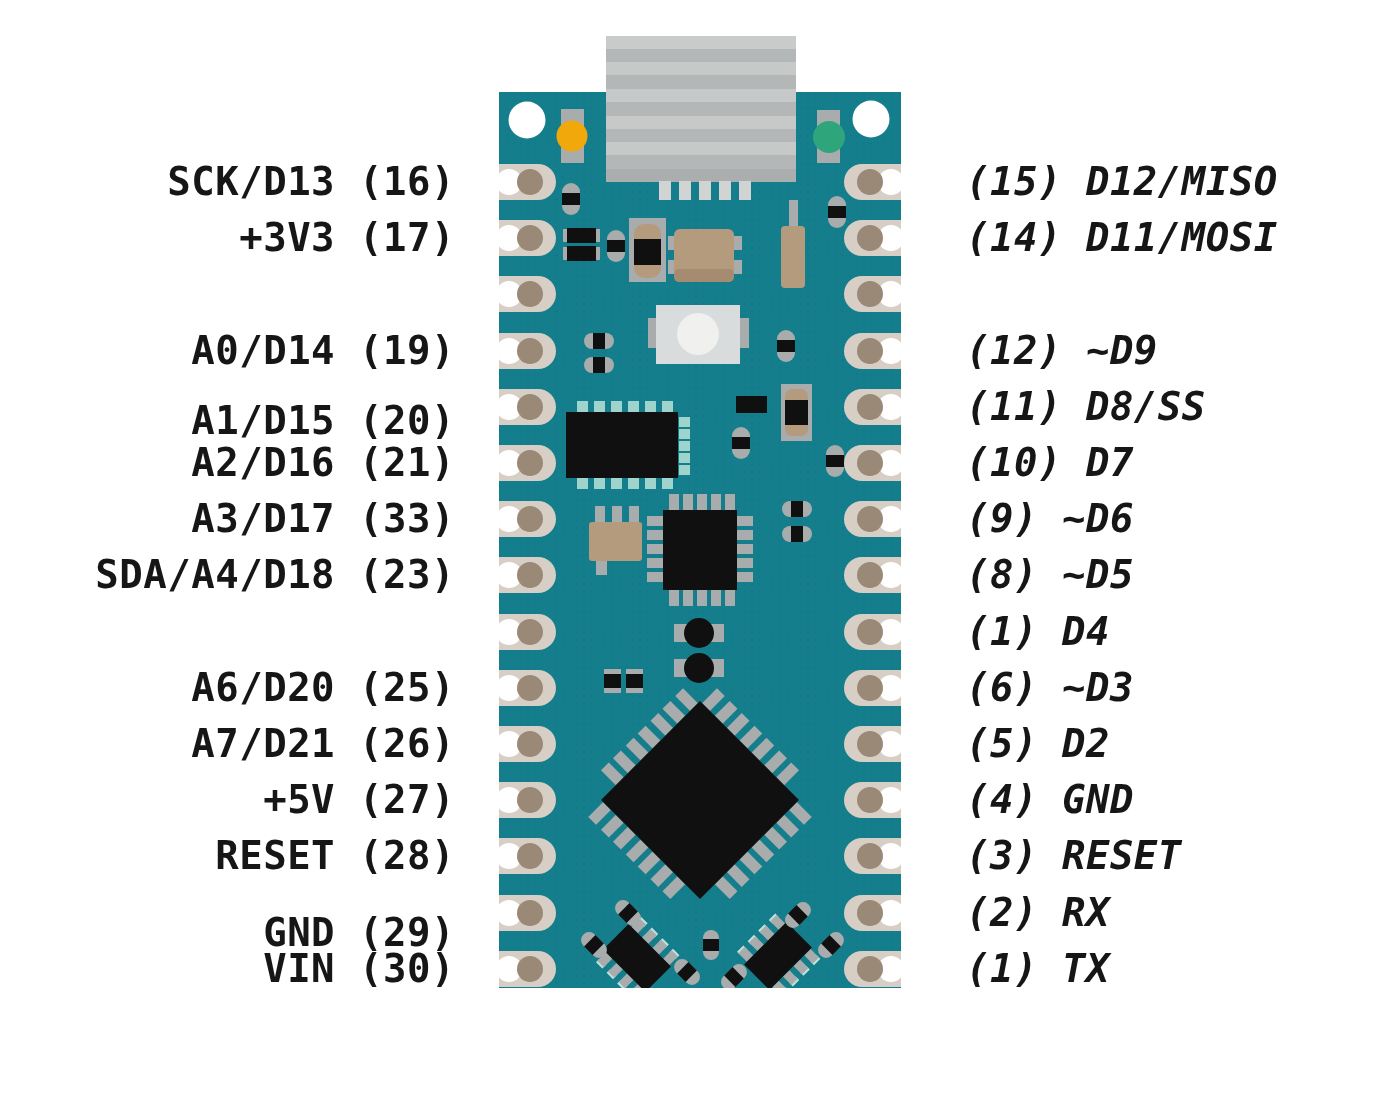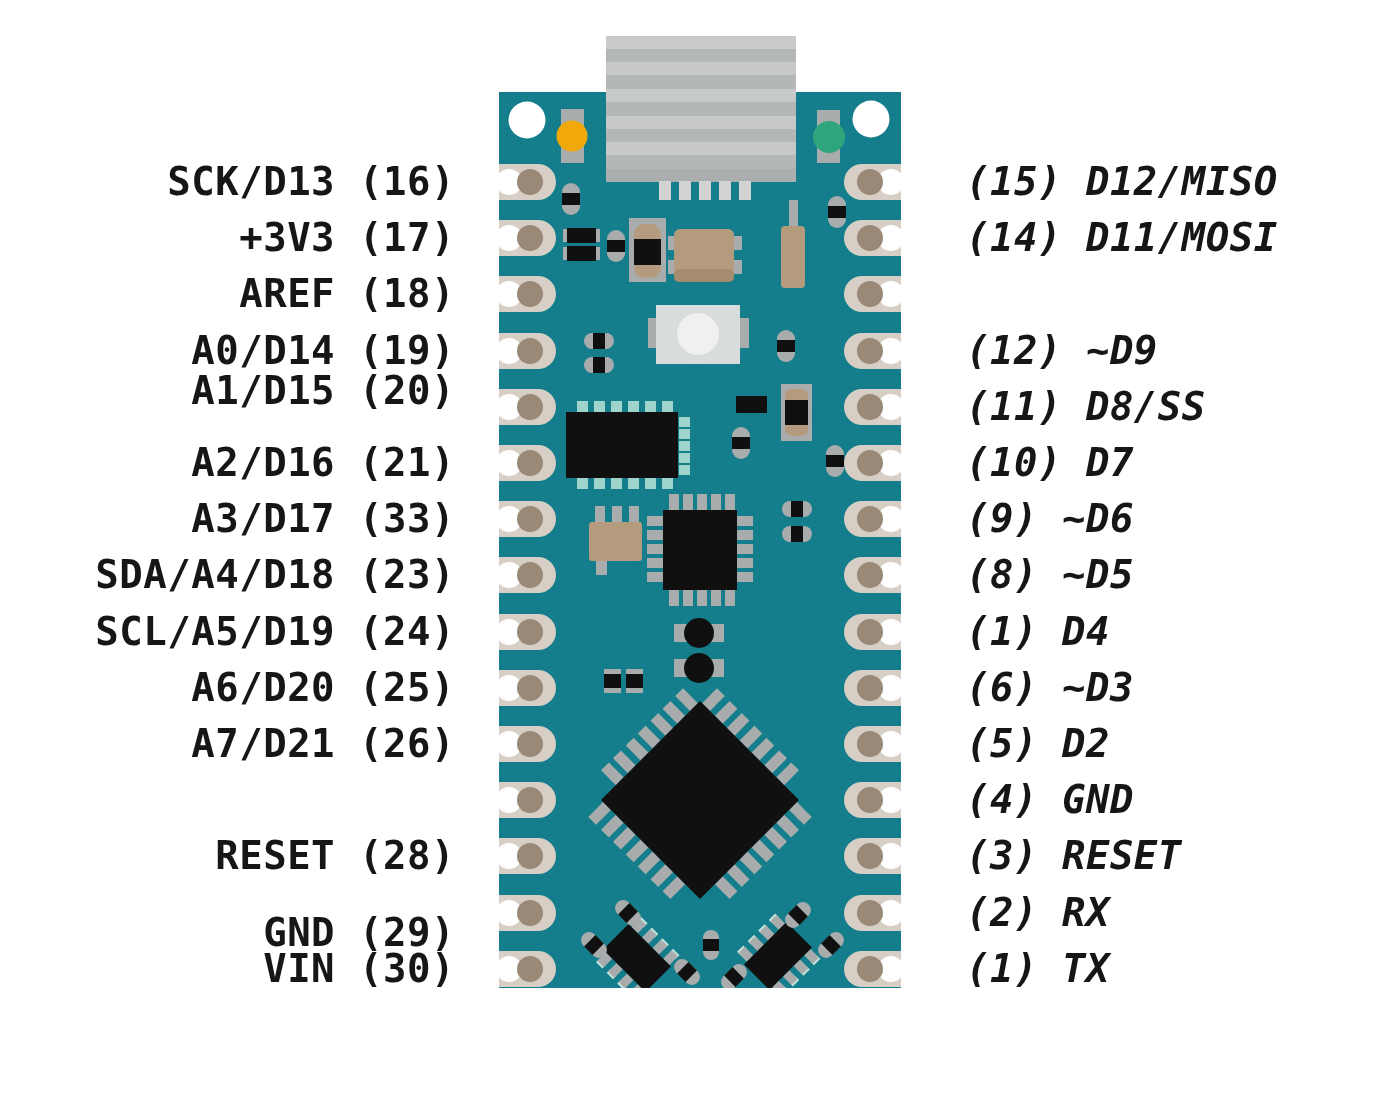--- a/index.html
+++ b/index.html
@@ -325,29 +325,28 @@
       <rect x="674" y="1018" width="23" height="36" class="gry"></rect>
       <rect x="718" y="1018" width="23" height="36" class="gry"></rect>
       <rect x="688" y="1021" width="40" height="31" rx="9" class="tan"></rect>
       <rect x="694" y="1023" width="28" height="27" class="blk"></rect>
     </g>
   </svg>
 
   <div class="labels" id="labels-left">
     <div class="row" style="top:154px">SCK/D13 (16)</div>
     <div class="row" style="top:210px">+3V3 (17)</div>
-    <div class="row" style="top:266px">AREF (18)</div>
     <div class="row" style="top:323px">A0/D14 (19)</div>
-    <div class="row" style="top:363px">A1/D15 (20)</div>
+    <div class="row" style="top:393px">A1/D15 (20)</div>
     <div class="row" style="top:435px">A2/D16 (21)</div>
     <div class="row" style="top:491px">A3/D17 (33)</div>
     <div class="row" style="top:547px">SDA/A4/D18 (23)</div>
-    <div class="row" style="top:604px">SCL/A5/D19 (24)</div>
     <div class="row" style="top:660px">A6/D20 (25)</div>
     <div class="row" style="top:716px">A7/D21 (26)</div>
+    <div class="row" style="top:772px">+5V (27)</div>
     <div class="row" style="top:828px">RESET (28)</div>
     <div class="row" style="top:905px">GND (29)</div>
     <div class="row" style="top:941px">VIN (30)</div>
   </div>
 
   <div class="labels" id="labels-right">
     <div class="row" style="top:154px">(15) D12/MISO</div>
     <div class="row" style="top:210px">(14) D11/MOSI</div>
     <div class="row" style="top:323px">(12) ~D9</div>
     <div class="row" style="top:379px">(11) D8/SS</div>

